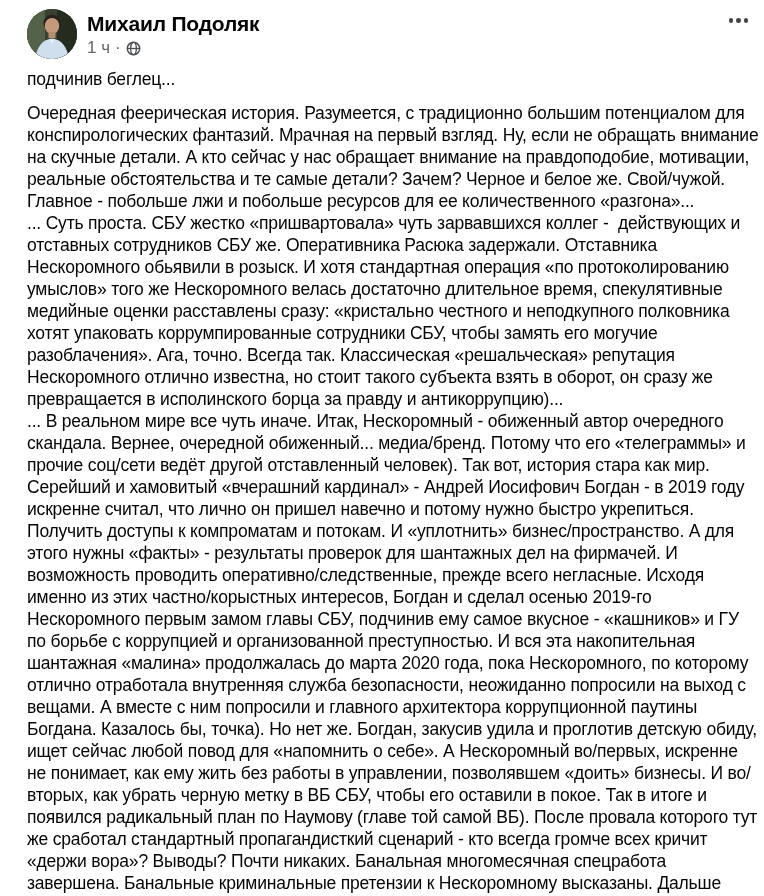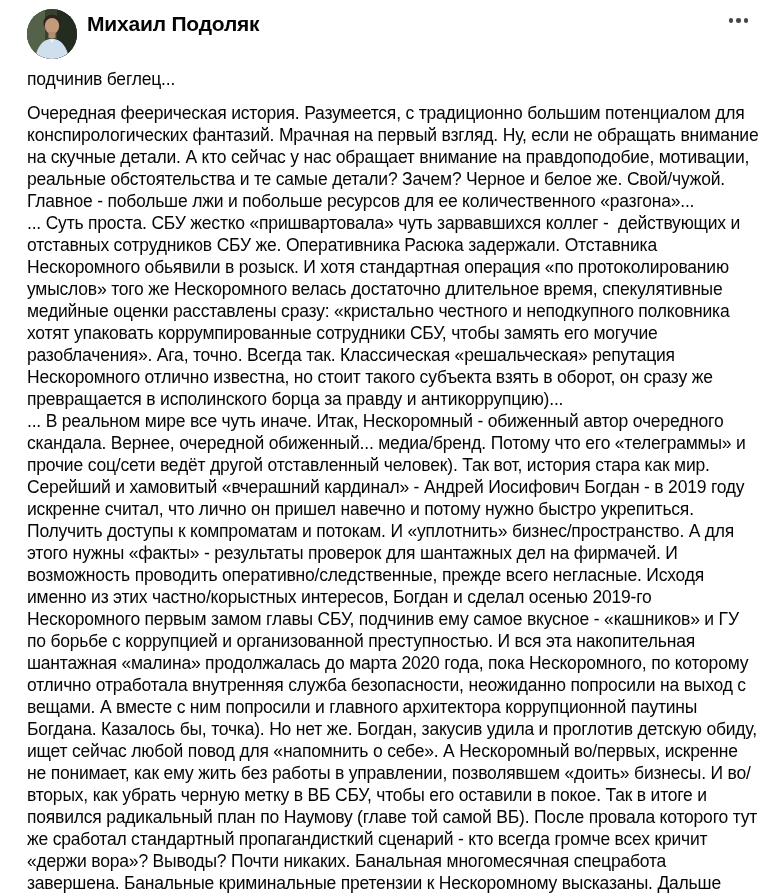--- a/index.html
+++ b/index.html
@@ -111,20 +111,31 @@
         <circle cx="25" cy="14" r="8.6" fill="#2b241d"></circle>
         <ellipse cx="25" cy="17" rx="7.2" ry="8" fill="#c49a7c"></ellipse>
         <rect x="21.5" y="23" width="7" height="6" fill="#b78d70"></rect>
         <path d="M8,50 Q11,31 25,29.5 Q39,31 42,50 Z" fill="#cfdfee"></path>
         <path d="M22,29.5 L25,34 L28,29.5 L25,31.5 Z" fill="#eef4fa"></path>
       </svg>
     </div>
 
     <div class="author-block">
       <div class="author-name">Михаил Подоляк</div>
+      <div class="meta-row">
+        <span class="timestamp">1 ч</span>
+        <span class="meta-sep">·</span>
+        <span class="globe-icon">
+          <svg width="15" height="15" viewBox="0 0 16 16" fill="none">
+            <circle cx="8" cy="8" r="6.6" stroke="#4b4f54" stroke-width="1.6"></circle>
+            <ellipse cx="8" cy="8" rx="3" ry="6.6" stroke="#4b4f54" stroke-width="1.4"></ellipse>
+            <line x1="1.6" y1="8" x2="14.4" y2="8" stroke="#4b4f54" stroke-width="1.4"></line>
+          </svg>
+        </span>
+      </div>
     </div>
 
     <button class="more-btn" aria-label="More options">
       <span class="dot"></span>
       <span class="dot"></span>
       <span class="dot"></span>
     </button>
 
   </div>
 

